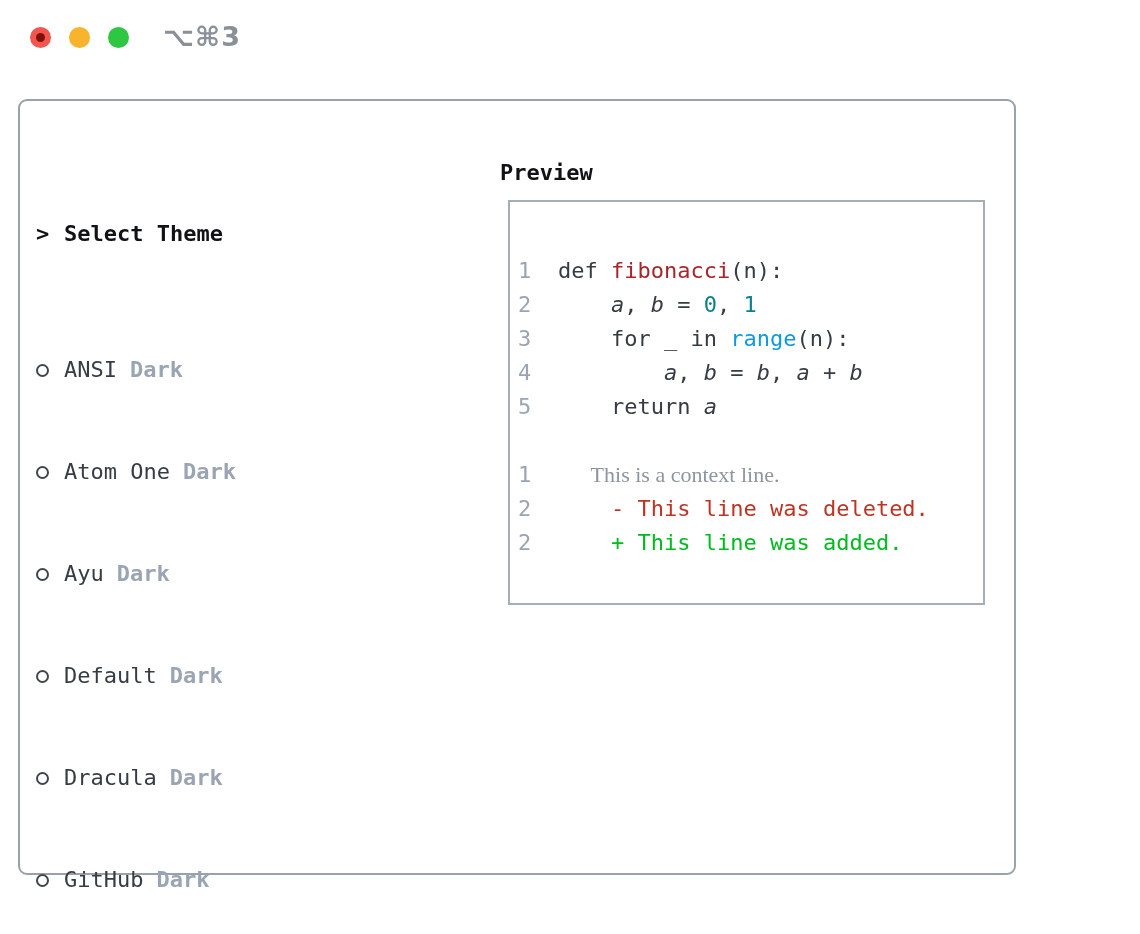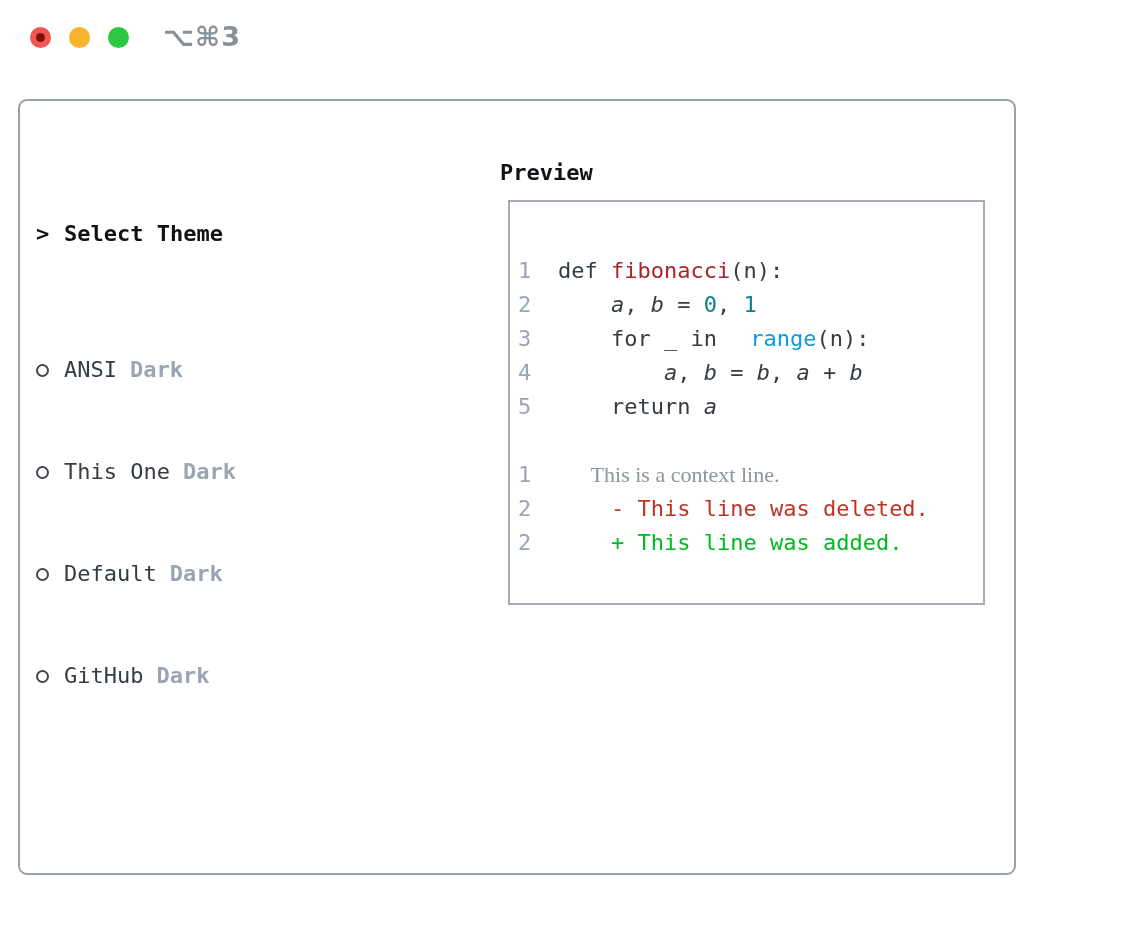--- a/index.html
+++ b/index.html
@@ -45,21 +45,21 @@
   }
   .preview-box{
     position:absolute;left:508px;top:200px;width:477px;height:405px;
     border:2px solid var(--box-border);box-sizing:border-box;background:#fff;
     padding:52px 0 0 8px;overflow:hidden;
   }
   .pline{height:34px;font-size:22px;line-height:34px;white-space:pre;color:var(--code);}
   .lnum{display:inline-block;width:40px;color:var(--muted);}
   .func{color:var(--func);}
   .numlit{color:var(--numlit);}
-  .builtin{color:var(--builtin);margin-left:20px;}
+  .builtin{color:var(--builtin);}
   .it{font-style:italic;}
   .ctx{color:var(--ctx);font-family:Liberation Serif, serif;}
   .del{color:var(--del);}
   .add{color:var(--add);}
 </style>
 </head>
 <body>
 
 <div class="window">
 
@@ -69,22 +69,24 @@
     <span class="tl tl-max"></span>
     <span class="win-title">⌥⌘3</span>
   </div>
 
   <div class="panel"></div>
 
   <div class="left-col">
     <div class="row"><span class="pointer">&gt;</span><span class="hdr">Select Theme</span></div>
 
     <div class="row"><span class="bullet"></span><span class="t-name">ANSI</span><span class="t-variant">Dark</span></div>
-    <div class="row"><span class="bullet"></span><span class="t-name">This One</span><span class="t-variant">Dark</span></div>
+    <div class="row"><span class="bullet"></span><span class="t-name">Atom One</span><span class="t-variant">Dark</span></div>
+    <div class="row"><span class="bullet"></span><span class="t-name">Ayu</span><span class="t-variant">Dark</span></div>
     <div class="row"><span class="bullet"></span><span class="t-name">Default</span><span class="t-variant">Dark</span></div>
+    <div class="row"><span class="bullet"></span><span class="t-name">Dracula</span><span class="t-variant">Dark</span></div>
     <div class="row"><span class="bullet"></span><span class="t-name">GitHub</span><span class="t-variant">Dark</span></div>
     
     
     
     
     
     
 
     
 

